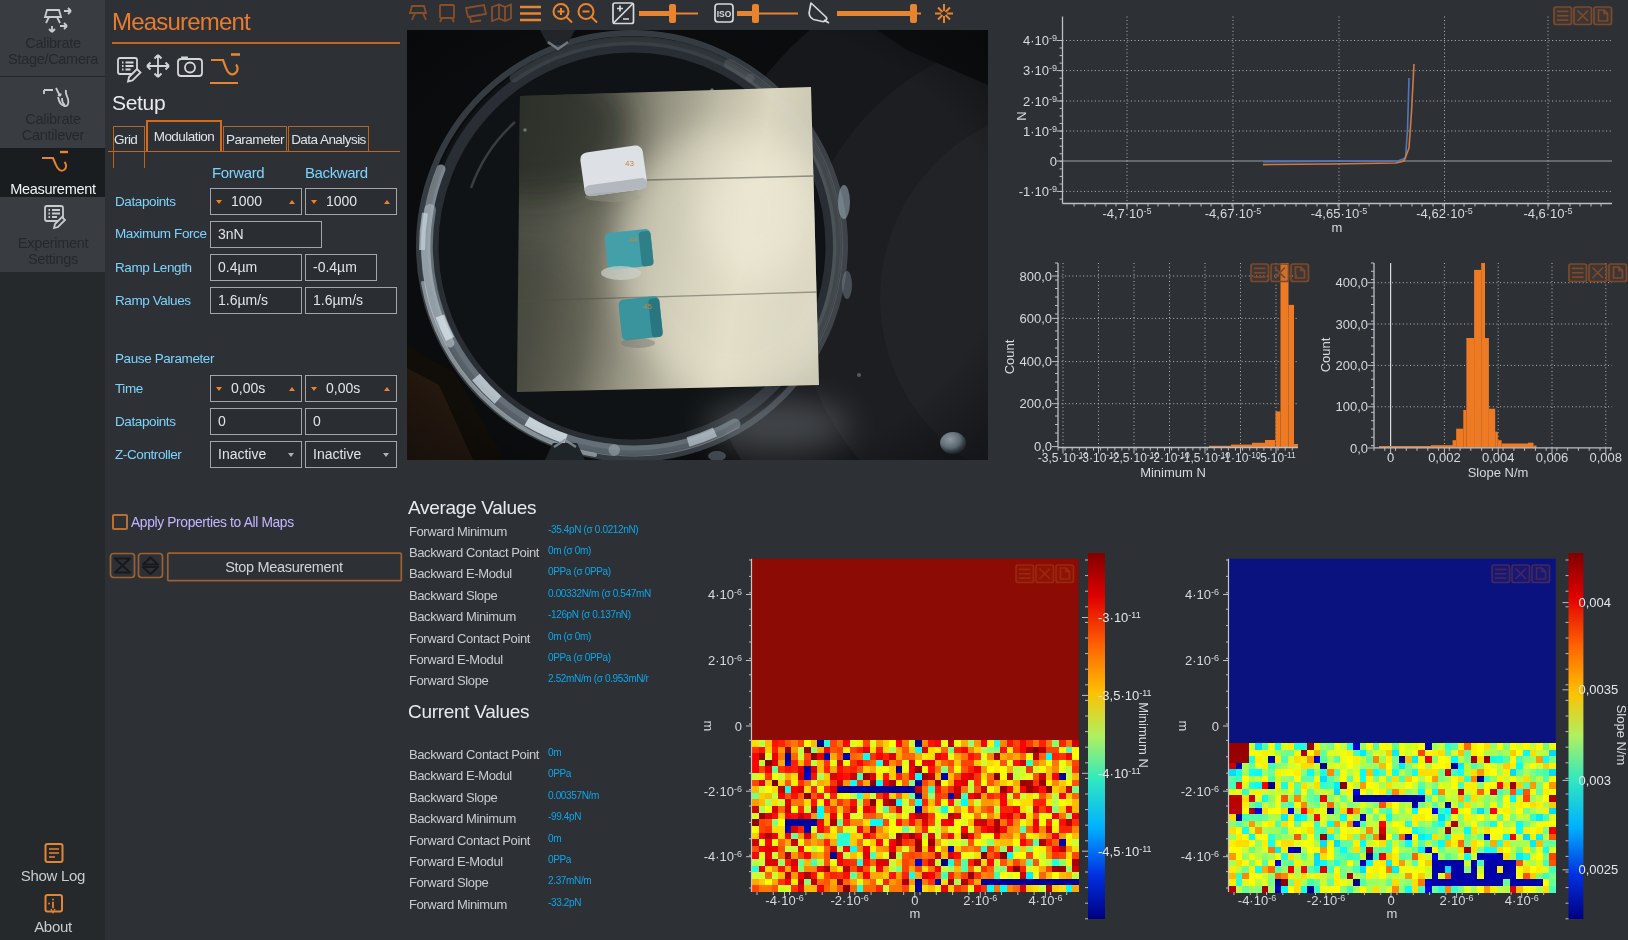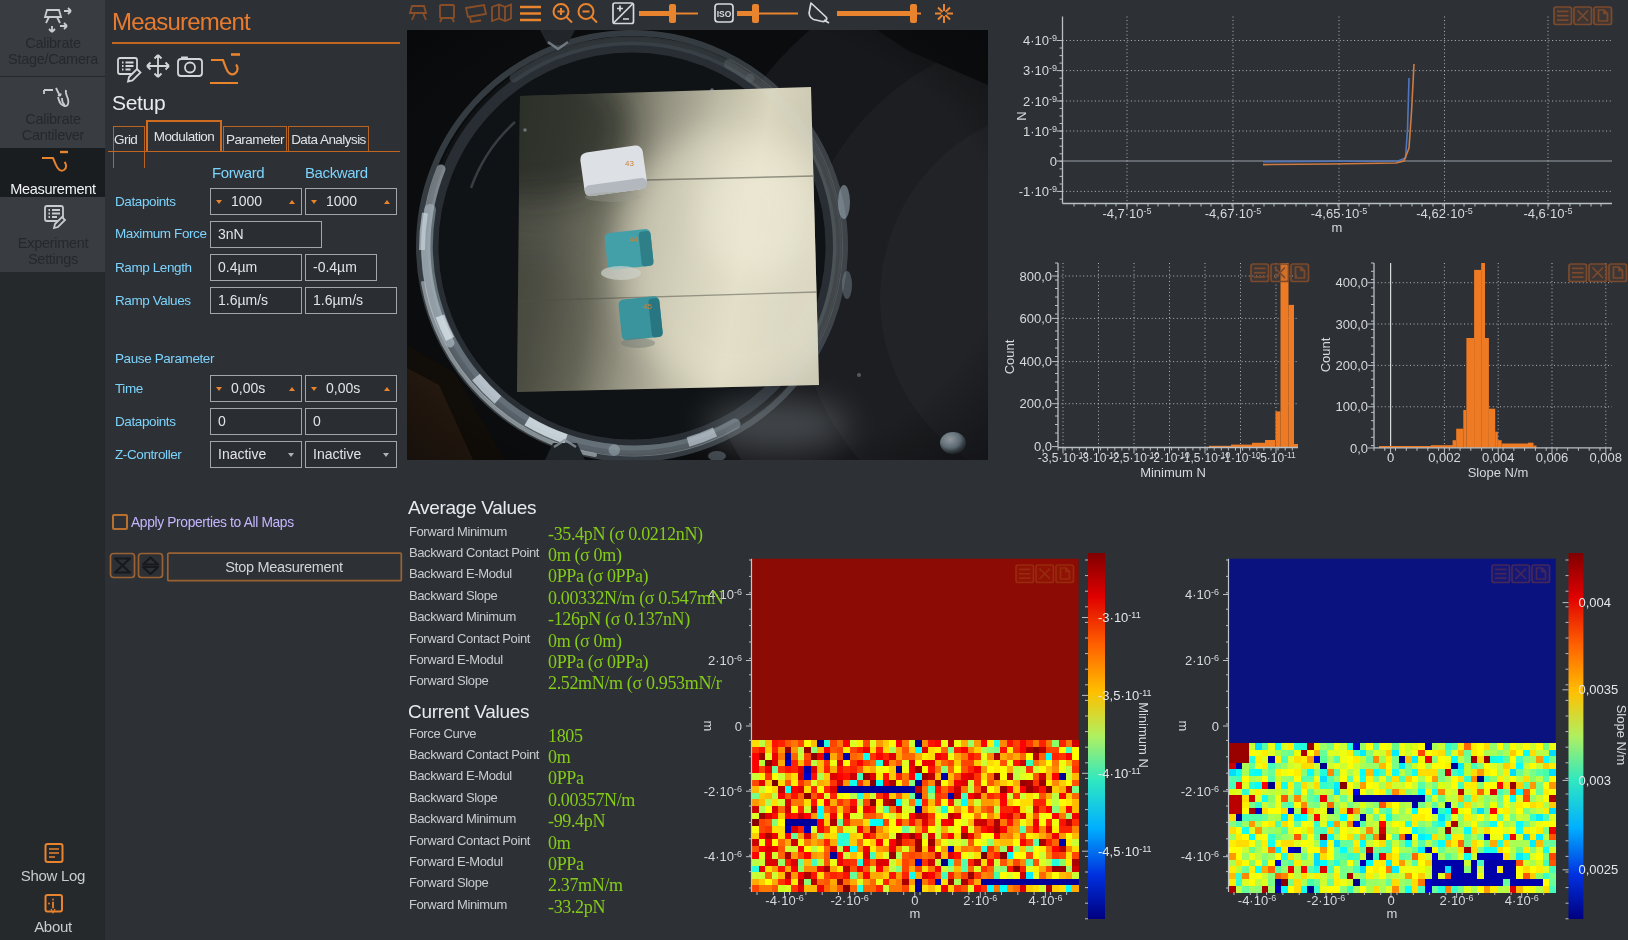--- a/index.html
+++ b/index.html
@@ -5,21 +5,21 @@
 font-family:"Liberation Sans",sans-serif;}
 .abs{position:absolute;}
 #root{position:relative;width:1628px;height:940px;background:#2d3136;color:#d4d6d8;}
 .fld{position:absolute;border:1px solid #a2a6aa;background:#2a2d32;color:#e2e4e6;
 font-size:14px;line-height:25px;padding-left:7px;box-sizing:border-box;height:27px;}
 .lbl{position:absolute;font-size:13.5px;color:#7dd3fc;letter-spacing:-0.4px;white-space:nowrap;}
 .tri{position:absolute;width:0;height:0;}
 svg text{font-family:"Liberation Sans",sans-serif;}
 .row{position:absolute;left:0;top:0;height:21px;width:760px;}
 .row .l{position:absolute;left:409px;font-size:13px;letter-spacing:-0.4px;color:#c9cbcd;white-space:nowrap;}
-.row .v{position:absolute;left:548px;font-size:18px;letter-spacing:-0.35px;color:#84cc16;white-space:nowrap;font-family:Liberation Serif, serif;}
+.row .v{position:absolute;left:548px;font-size:10px;letter-spacing:-0.35px;color:#0ea5e9;white-space:nowrap;}
 </style></head><body>
 <div id="root">
 
 <div class="abs" style="left:0;top:0;width:105px;height:940px;background:#26292c"></div>
 <div class="abs" style="left:0;top:0;width:105px;height:76px;background:#393d41"></div>
 <div class="abs" style="left:0;top:77px;width:105px;height:71px;background:#393d41"></div>
 <div class="abs" style="left:0;top:148px;width:105px;height:49px;background:#1a1d20"></div>
 <div class="abs" style="left:0;top:197px;width:105px;height:75px;background:#393d41"></div>
 <svg class="abs" style="left:0;top:0" width="105" height="940" viewBox="0 0 105 940">
 <g stroke="#c9ccce" fill="none" stroke-width="1.8">
@@ -3256,24 +3256,20 @@
     </div>
 <div class="row" style="top:651.9px">
       <span class="l">Forward E-Modul</span>
       <span class="v">0PPa (σ 0PPa)</span>
     </div>
 <div class="row" style="top:673.3px">
       <span class="l">Forward Slope</span>
       <span class="v">2.52mN/m (σ 0.953mN/r</span>
     </div>
 <div class="abs" style="left:408px;top:701px;font-size:19px;color:#e8eaec;letter-spacing:-0.3px">Current Values</div>
-<div class="row" style="top:725.5px">
-      <span class="l">Force Curve</span>
-      <span class="v">1805</span>
-    </div>
 <div class="row" style="top:746.9px">
       <span class="l">Backward Contact Point</span>
       <span class="v">0m</span>
     </div>
 <div class="row" style="top:768.3px">
       <span class="l">Backward E-Modul</span>
       <span class="v">0PPa</span>
     </div>
 <div class="row" style="top:789.7px">
       <span class="l">Backward Slope</span>

